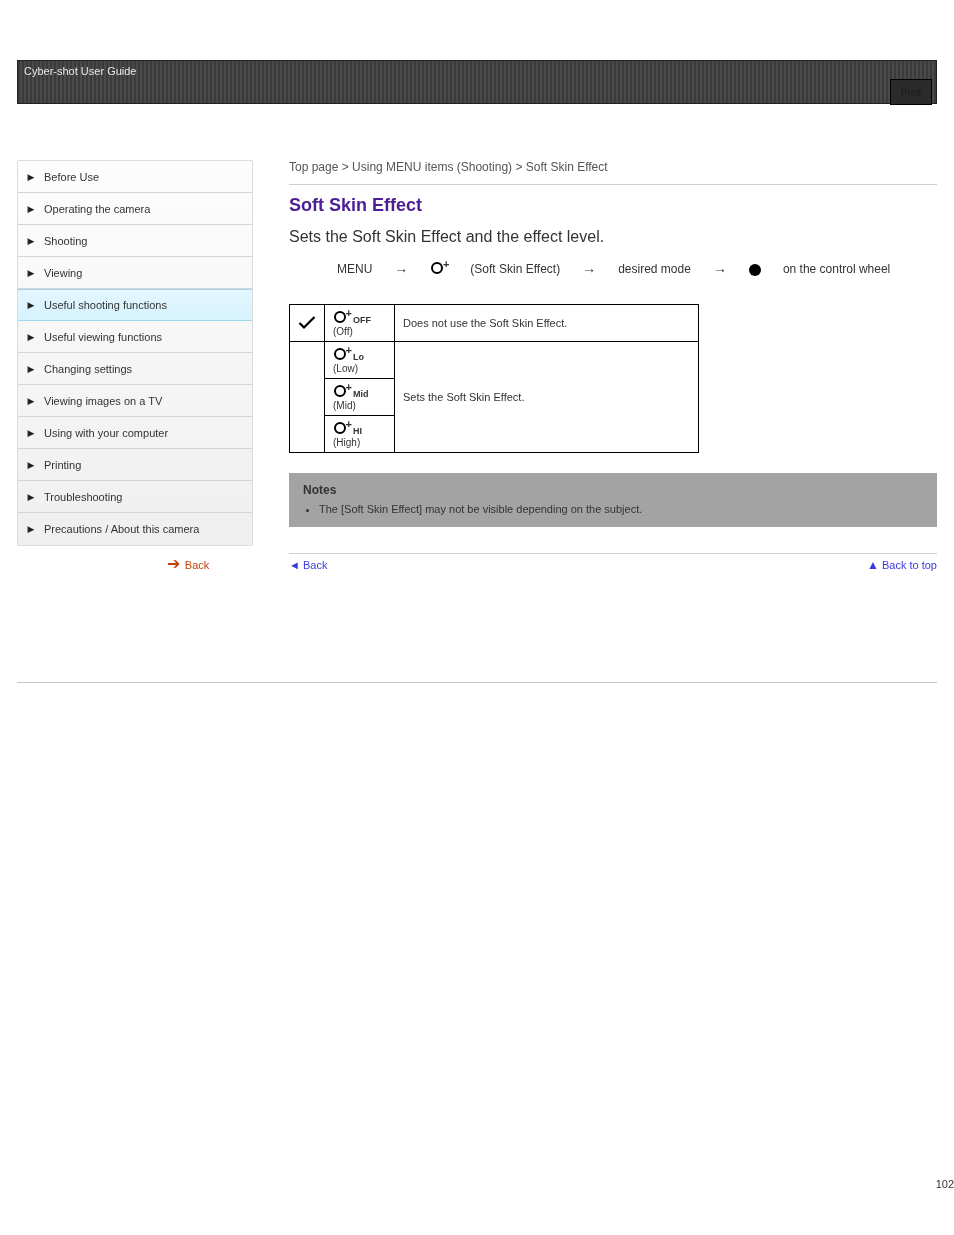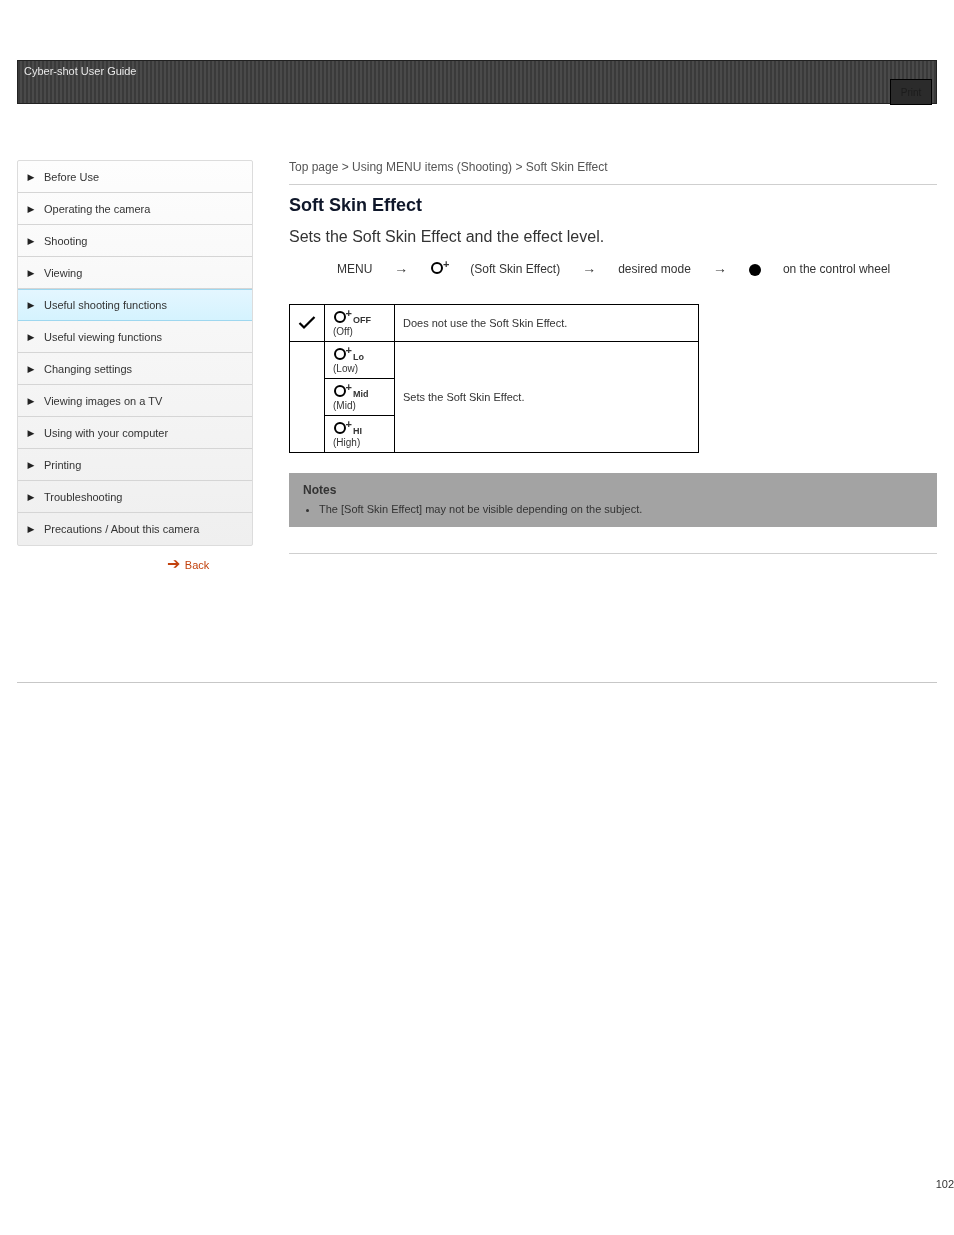--- a/index.html
+++ b/index.html
@@ -84,21 +84,21 @@
     font-size: 12px;
     color: #555;
     margin-bottom: 10px;
   }
   .rule-light {
     border: none; border-top: 1px solid #cfcfcf;
     margin: 6px 0 10px 0;
   }
   h2.section-title {
     font-size: 18px;
-    color: #0f172a;
+    color: #4c1d95;
     font-weight: bold;
     margin-bottom: 12px;
   }
   .desc {
     font-size: 16px;
     margin-bottom: 14px;
   }
   .path-row {
     display: flex; align-items: flex-end; gap: 22px;
     font-size: 12px;
@@ -321,18 +321,29 @@
         </table>
 
       <div class="note-block">
         <div class="note-title">Notes</div>
         <ul class="note-list">
           <li>The [Soft Skin Effect] may not be visible depending on the subject.</li>
         </ul>
       </div>
 
       <hr class="rule-light2">
+      <div class="footer-row">
+        <a>
+          <span>◄</span>
+          <span>Back</span>
+        </a>
+        <span class="spacer"></span>
+        <a class="gotop">
+          <span class="gotop-tri">▲</span>
+          <span>Back to top</span>
+        </a>
+      </div>
     </div>
   </div>
 </div>
 
 <hr class="bottom-hr">
 <div class="page-num">102</div>
 
 </body></html>

